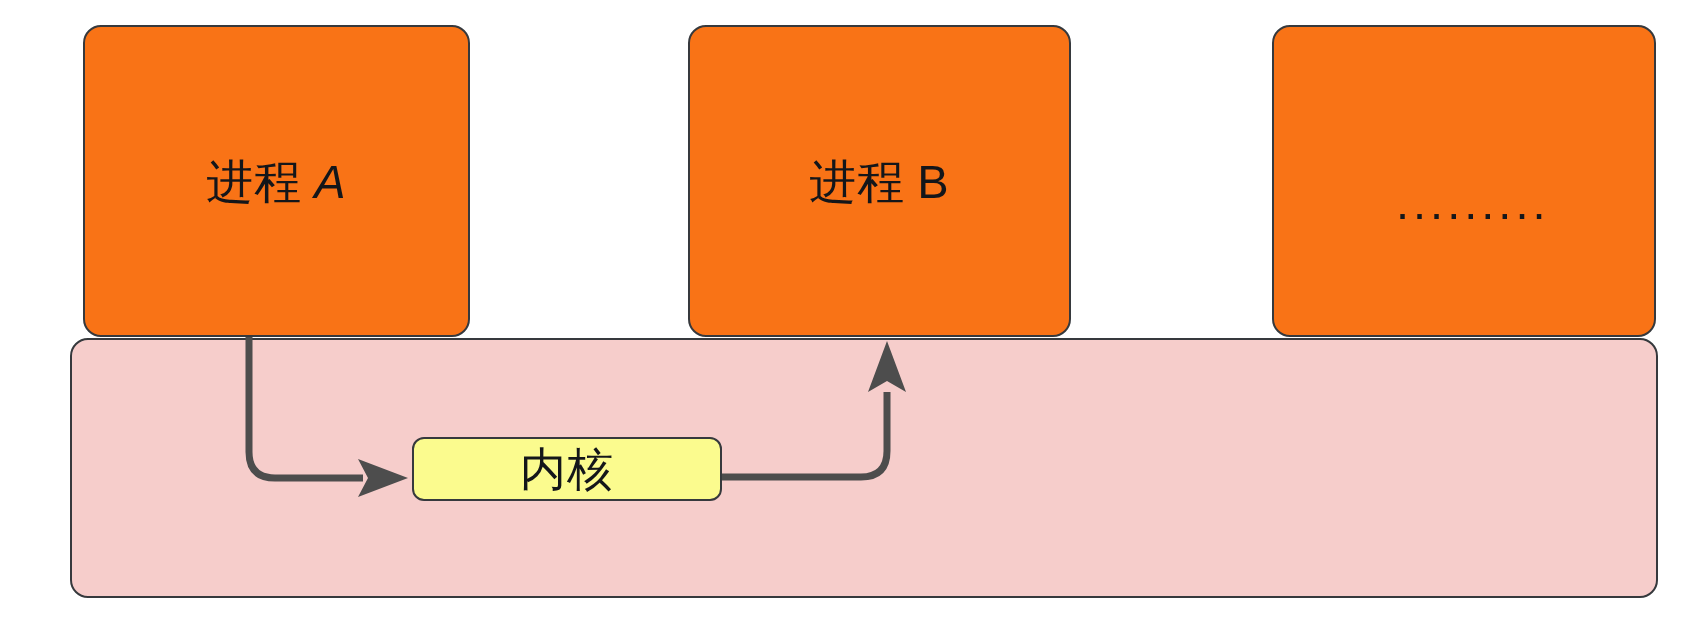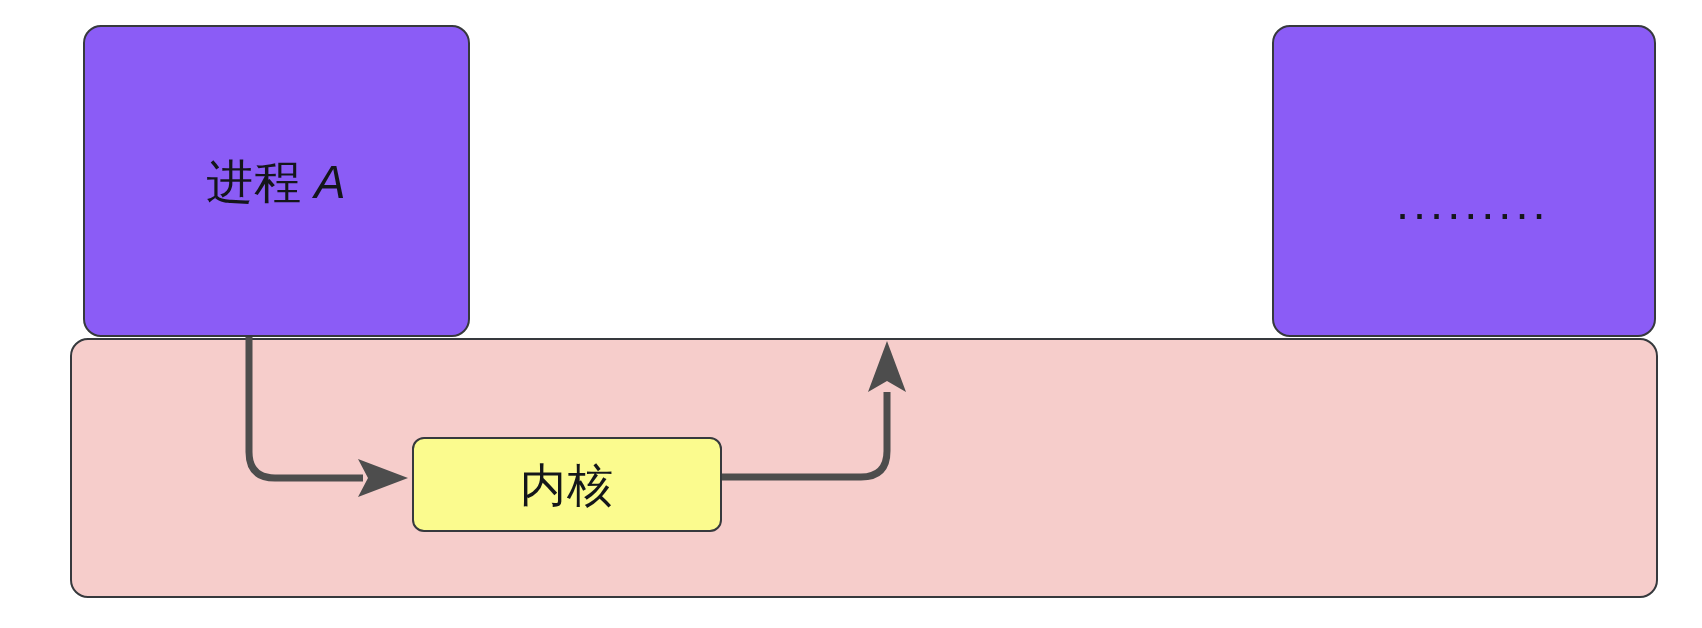--- a/index.html
+++ b/index.html
@@ -20,21 +20,21 @@
   .node {
     position: absolute;
     box-sizing: border-box;
     display: flex;
     align-items: center;
     justify-content: center;
     border: 2.5px solid #36393d;
     border-radius: 18px;
   }
   .proc-box {
-    background: #8b5cf6;
+    background: #f97316;
   }
   .proc-label {
     font-size: 47px;
     color: #14161a;
     letter-spacing: 1px;
     line-height: 1;
     white-space: nowrap;
   }
   .proc-label .lat {
     font-style: italic;
@@ -101,26 +101,31 @@
 
   <div class="node" id="os-box" style="left:70px; top:338px; width:1588px; height:260px;">
   </div>
 
   <div class="node proc-box" id="process-a-box" style="left:83px; top:25px; width:387px; height:312px;">
     <div class="proc-label">
       <span>进程</span><span class="lat">A</span>
     </div>
   </div>
 
+  <div class="node proc-box" id="process-b-box" style="left:688px; top:25px; width:383px; height:312px;">
+    <div class="proc-label">
+      <span>进程</span><span class="lat-up">B</span>
+    </div>
+  </div>
 
   <div class="node proc-box" id="process-more-box" style="left:1272px; top:25px; width:384px; height:312px;">
     <div class="dots-label" style="position:absolute; left:122px; top:152px;">.........</div>
   </div>
 
-  <div class="node" id="kernel-box" style="left:412px; top:437px; width:310px; height:95px;">
+  <div class="node" id="kernel-box" style="left:412px; top:437px; width:310px; height:64px;">
     <div id="kernel-label">内核</div>
   </div>
 
   <svg id="arrow-layer" viewBox="0 0 1702 628">
 
     <g>
       <path class="edge-path" d="M 249 337 L 249 452 Q 249 478 275 478 L 363 478"></path>
       <polygon class="edge-head" points="408,478 358,459 368,478 358,497"></polygon>
     </g>
 

